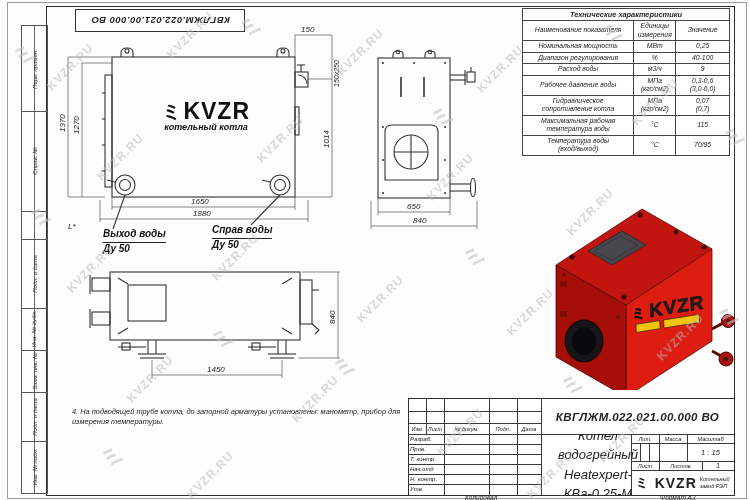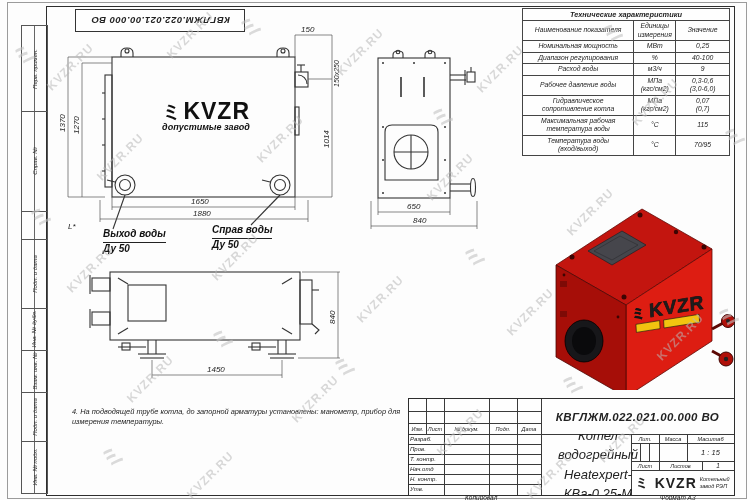--- a/index.html
+++ b/index.html
@@ -238,21 +238,21 @@
   <text transform="translate(284,72) rotate(-90)" style="font-size:7px">150x250</text>
   <text transform="translate(274,133) rotate(-90)">1014</text>
   <text x="13" y="214">L*</text>
 </svg>
 
 <div class="abs logo1" style="left:156px;top:100px;width:100px">
   <div class="row">
     <span class="coil">ミ</span>
     <span class="kv">KVZR</span>
   </div>
-  <div class="tag">допустимые завод</div>
+  <div class="tag">котельный котла</div>
 </div>
 
 <div class="abs leader-label" style="left:103px;top:228px">
   <span class="l1">Выход воды</span><br>
   <span>Ду 50</span>
 </div>
 <div class="abs leader-label" style="left:212px;top:224px">
   <span class="l1">Справ воды</span><br>
   <span>Ду 50</span>
 </div>

